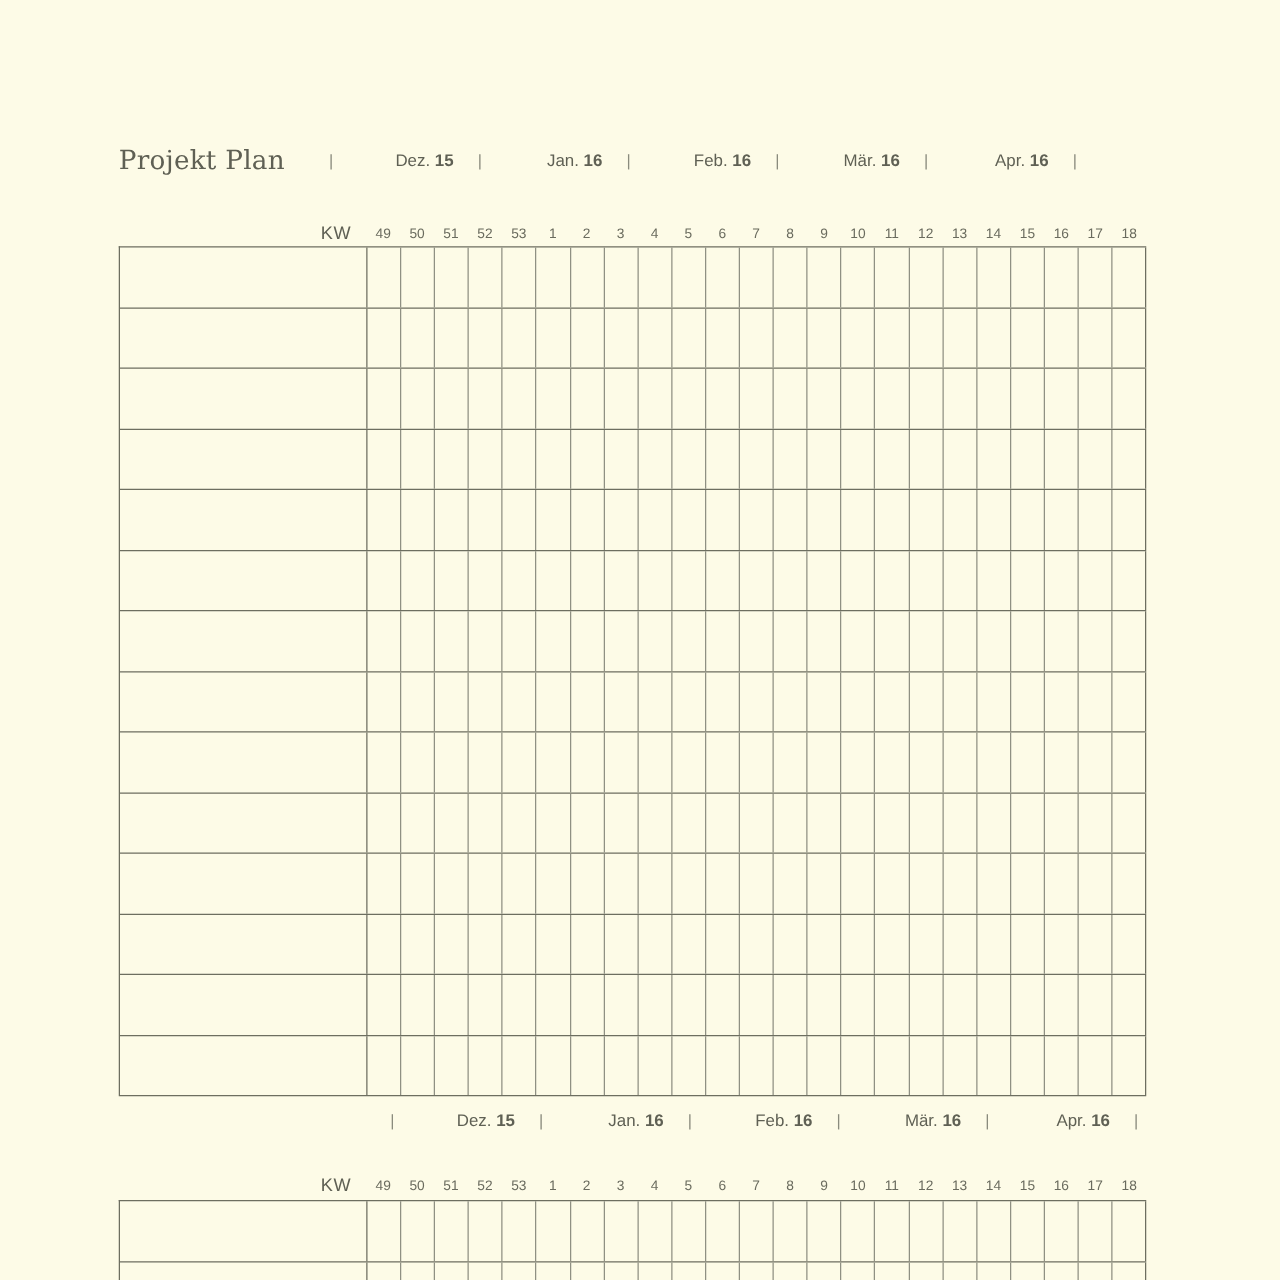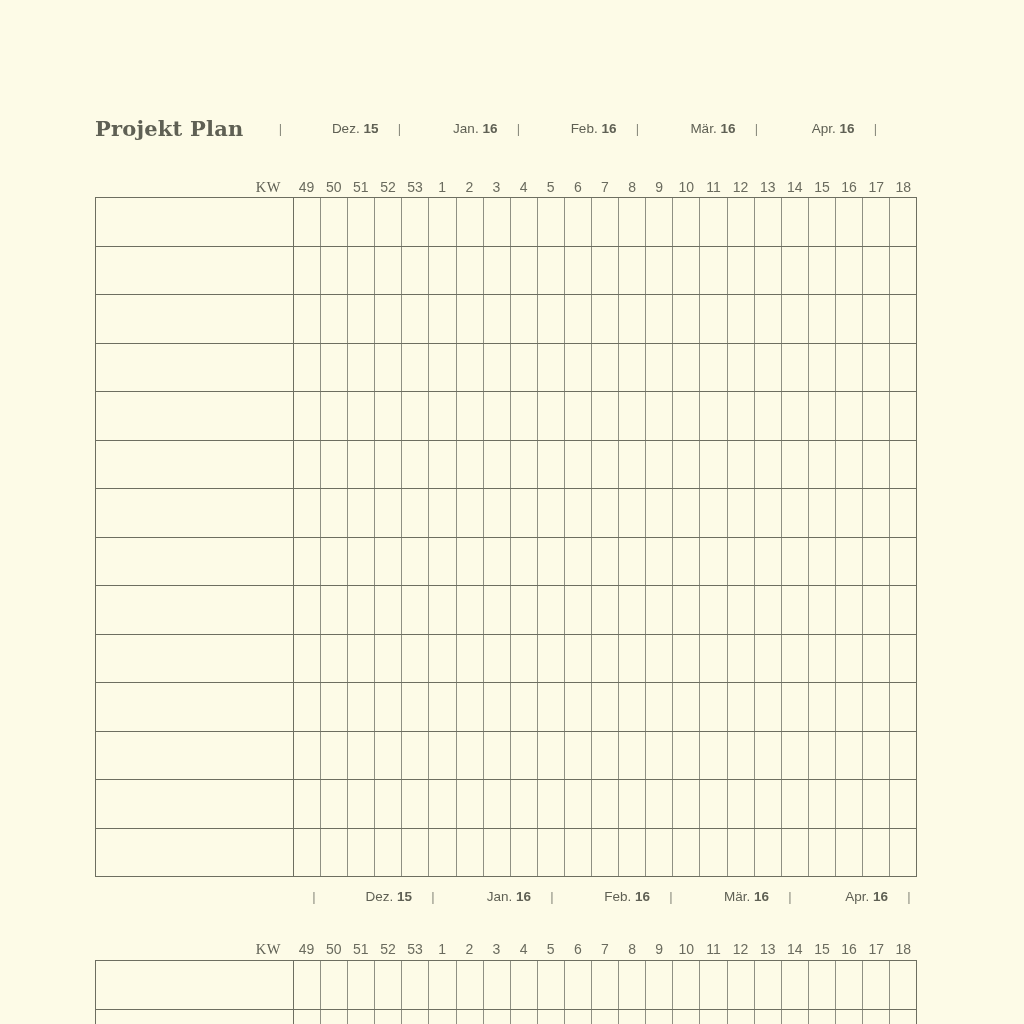--- a/index.html
+++ b/index.html
@@ -26,21 +26,21 @@
     position: absolute;
     left: 95px;
     top: 108px;
     width: 825px;
     height: 40px;
     display: flex;
     align-items: center;
   }
   .title {
     font-family: "DejaVu Serif", serif;
-    font-weight: bold;
+    font-weight: normal;
     font-size: 21px;
     letter-spacing: 0.2px;
     color: #5f6054;
     white-space: nowrap;
   }
   .months {
     display: flex;
     align-items: center;
     margin-left: 16px;
   }
@@ -73,30 +73,29 @@
     align-items: center;
   }
   .kw-label {
     width: 198px;
     text-align: right;
     padding-right: 12px;
     box-sizing: border-box;
     font-size: 14.5px;
     color: #5f6054;
     letter-spacing: 0.5px;
-    font-family: Liberation Serif, serif;
   }
   .kw-cells {
     display: flex;
     flex: 1;
   }
   .kw-cell {
     flex: 1;
     text-align: center;
-    font-size: 14px;
+    font-size: 11px;
     color: #6a6b5e;
   }
 
   
   .grid {
     position: absolute;
     left: 95px;
     width: 822px;
     border-top: 1px solid #6d6e60;
     border-left: 1px solid #6d6e60;

